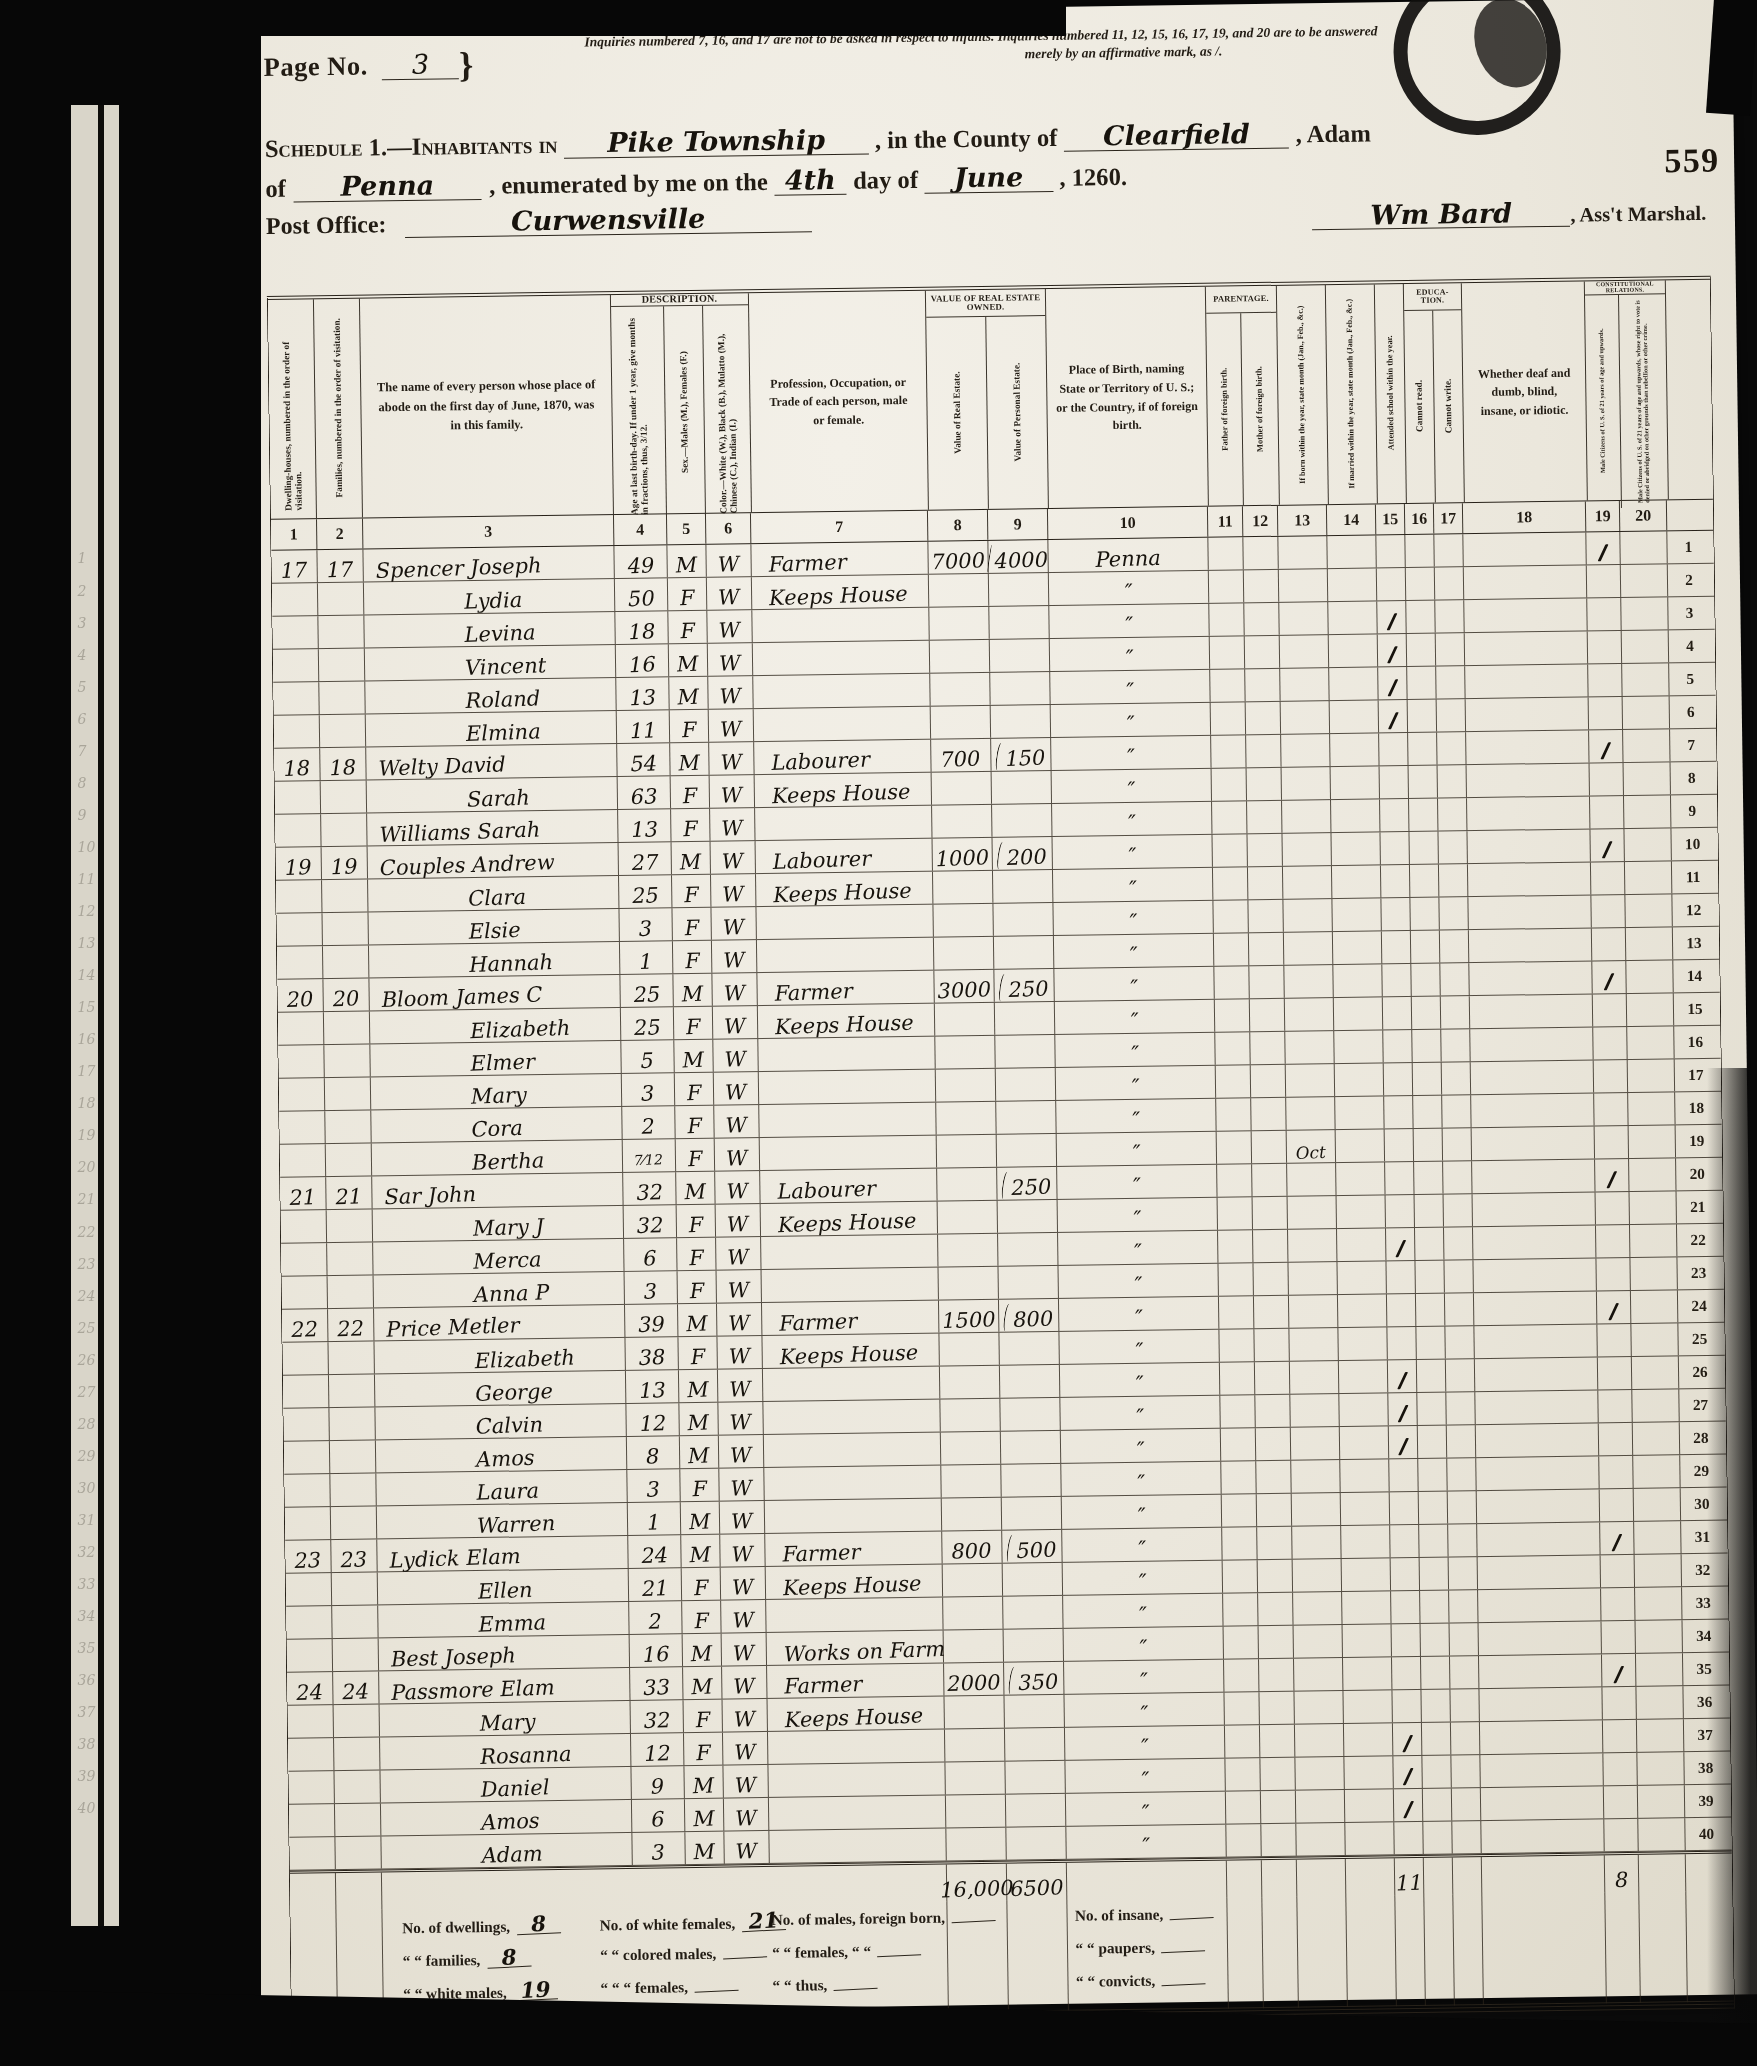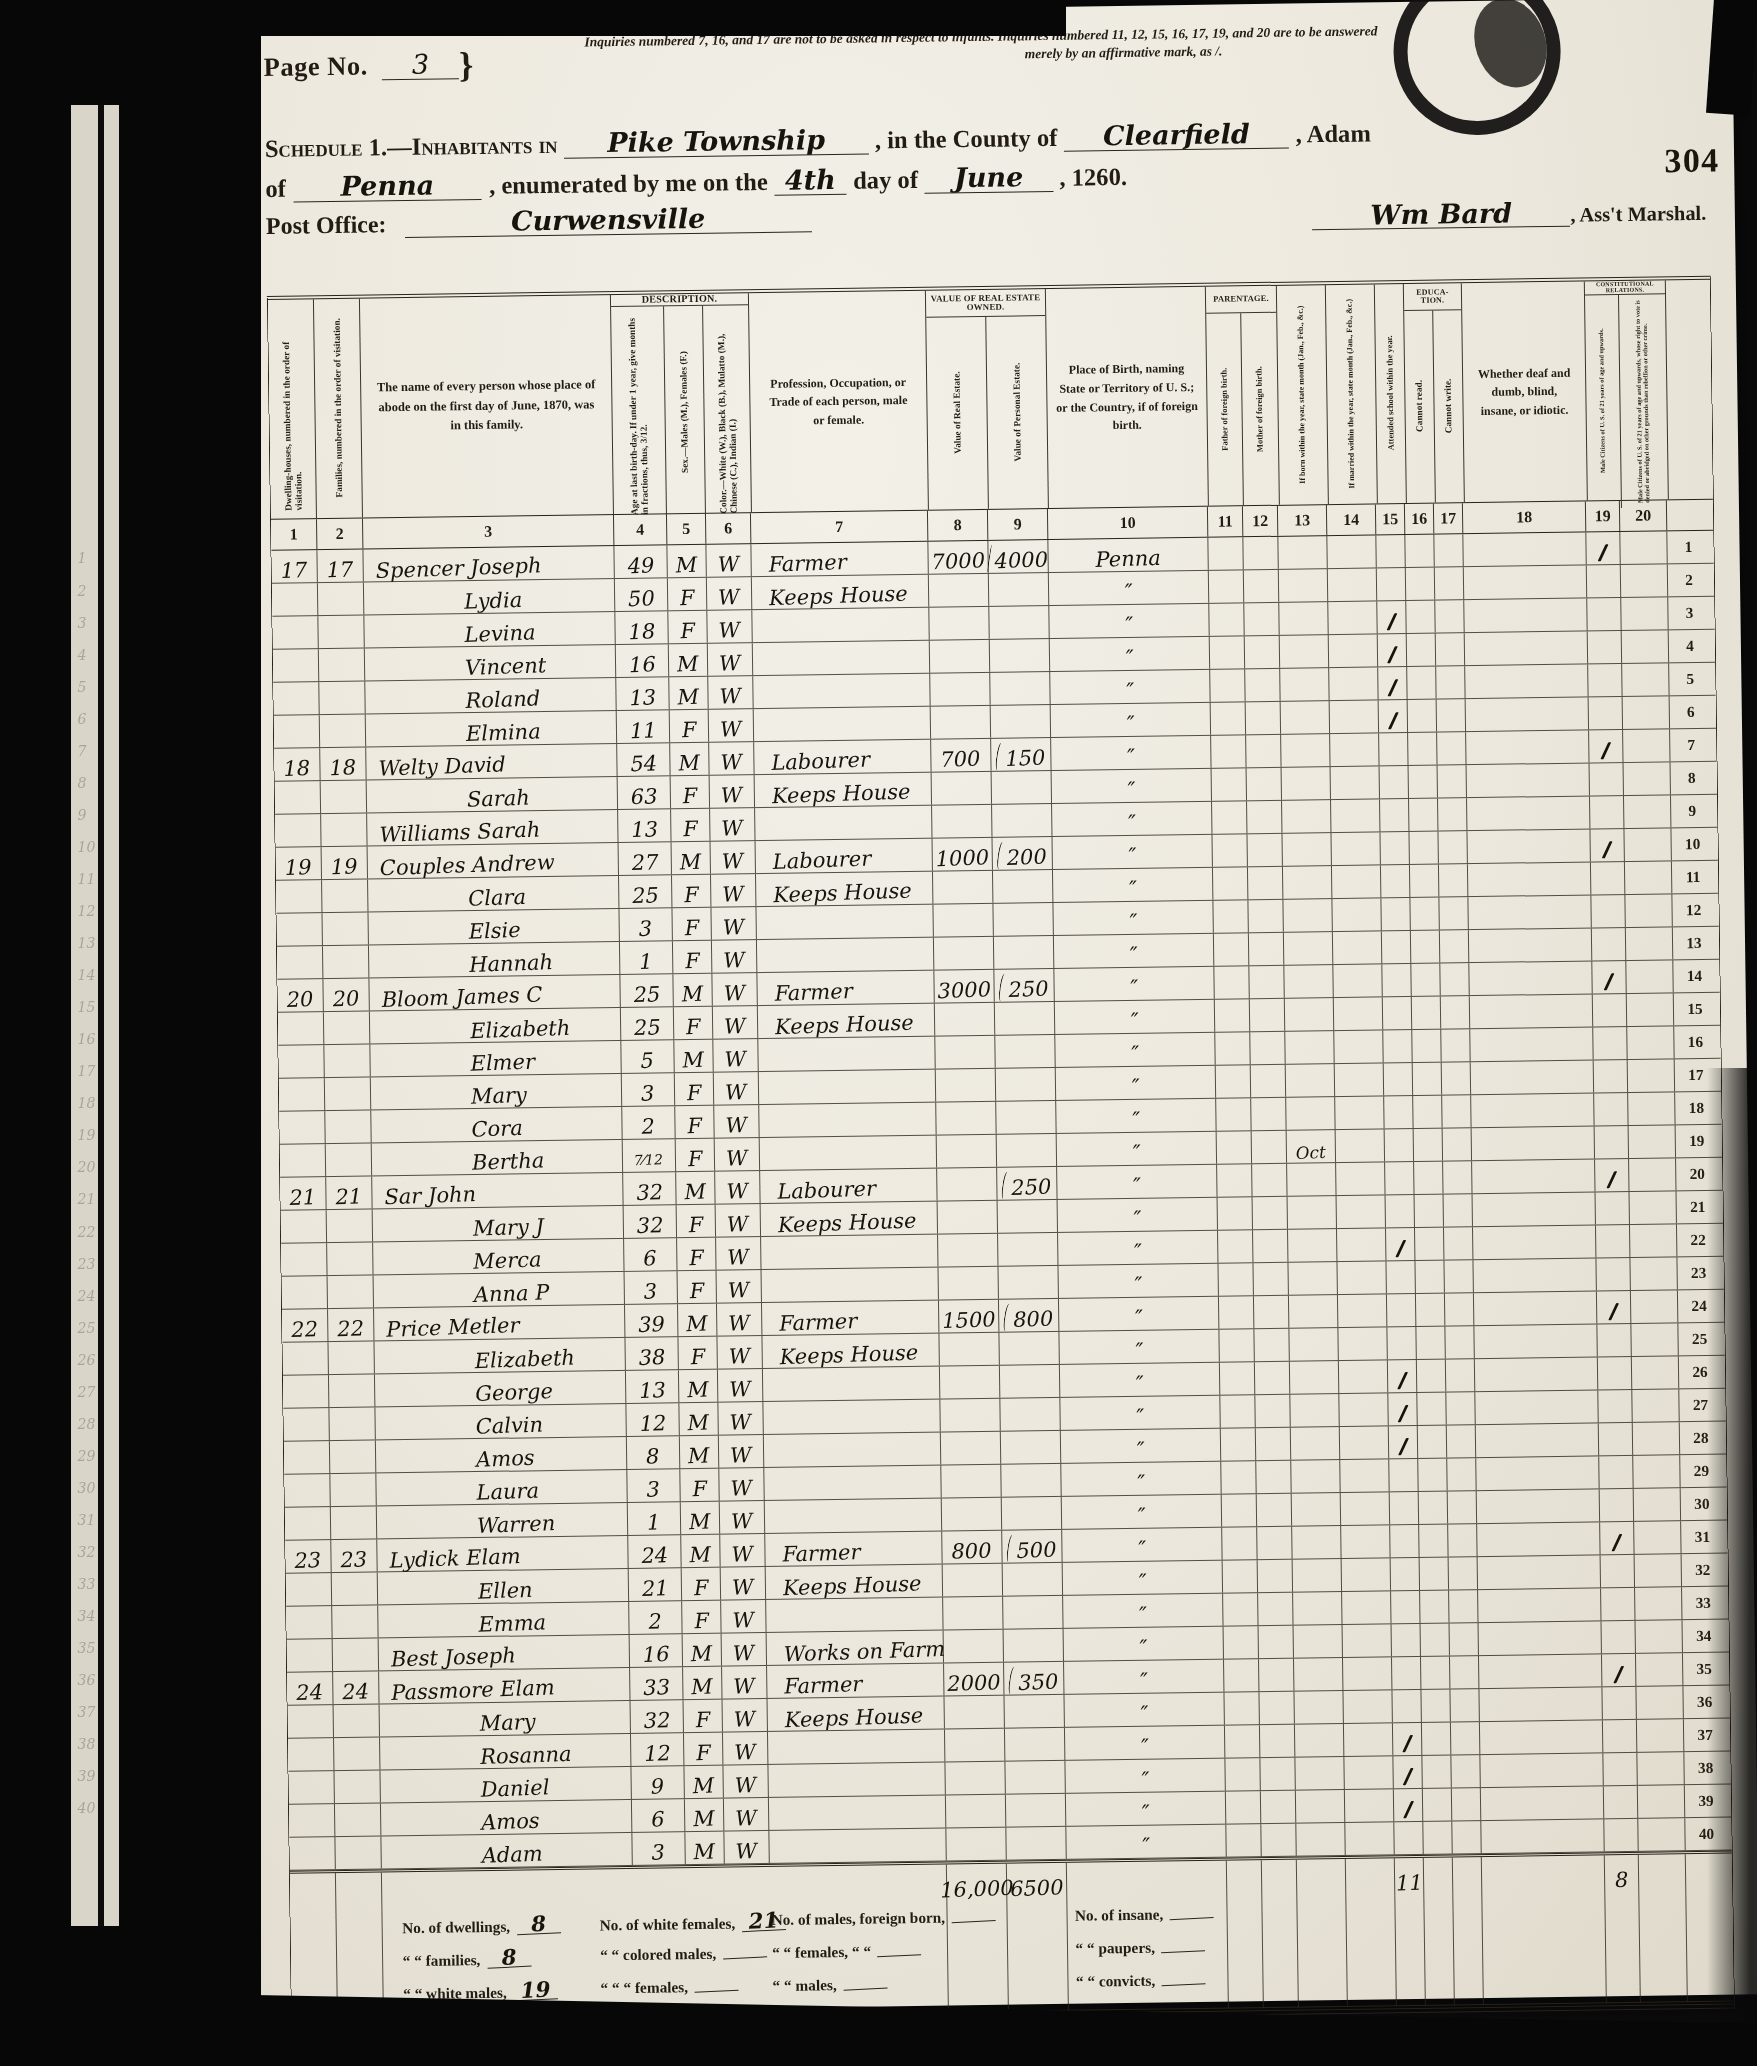--- a/index.html
+++ b/index.html
@@ -125,21 +125,21 @@
         </span>
       </div>
 
       <div class="hline sched-line">
         <span class="sc">Schedule 1.—Inhabitants in</span>
         <span class="blank hw-big" style="min-width:297px;margin:0 6.5px;">Pike Township</span>
         <span>, in the County of</span>
         <span class="blank hw-big" style="min-width:218px;margin:0 6.5px;">Clearfield</span>
         <span>, Adam</span>
       </div>
-      <div class="stamp">304</div>
+      <div class="stamp">559</div>
 
       <div class="hline of-line">
         <span>of</span>
         <span class="blank hw-big" style="min-width:181px;margin:0 7.4px;">Penna</span>
         <span>, enumerated by me on the</span>
         <span class="blank hw-big" style="min-width:65px;margin:0 6.5px;">4th</span>
         <span>day of</span>
         <span class="blank hw-big" style="min-width:121px;margin:0 6.5px;">June</span>
         <span>, 1260.</span>
       </div>
@@ -1800,21 +1800,21 @@
             <div class="statblock" style="left:389px">
                 <div class="stat-line">
                   <span>No. of males, foreign born,</span>
                   <span class="stat-val"></span>
                 </div>
                 <div class="stat-line">
                   <span>“  “  females,  “  “</span>
                   <span class="stat-val"></span>
                 </div>
                 <div class="stat-line">
-                  <span>“  “  males,</span>
+                  <span>“  “  thus,</span>
                   <span class="stat-val"></span>
                 </div>
               </div>
           </div>
           <div class="td c8"></div>
           <div class="td c9"></div>
           <div class="td c10" style="position:relative">
             <div class="statblock" style="left:7.4px">
                 <div class="stat-line">
                   <span>No. of insane,</span>

